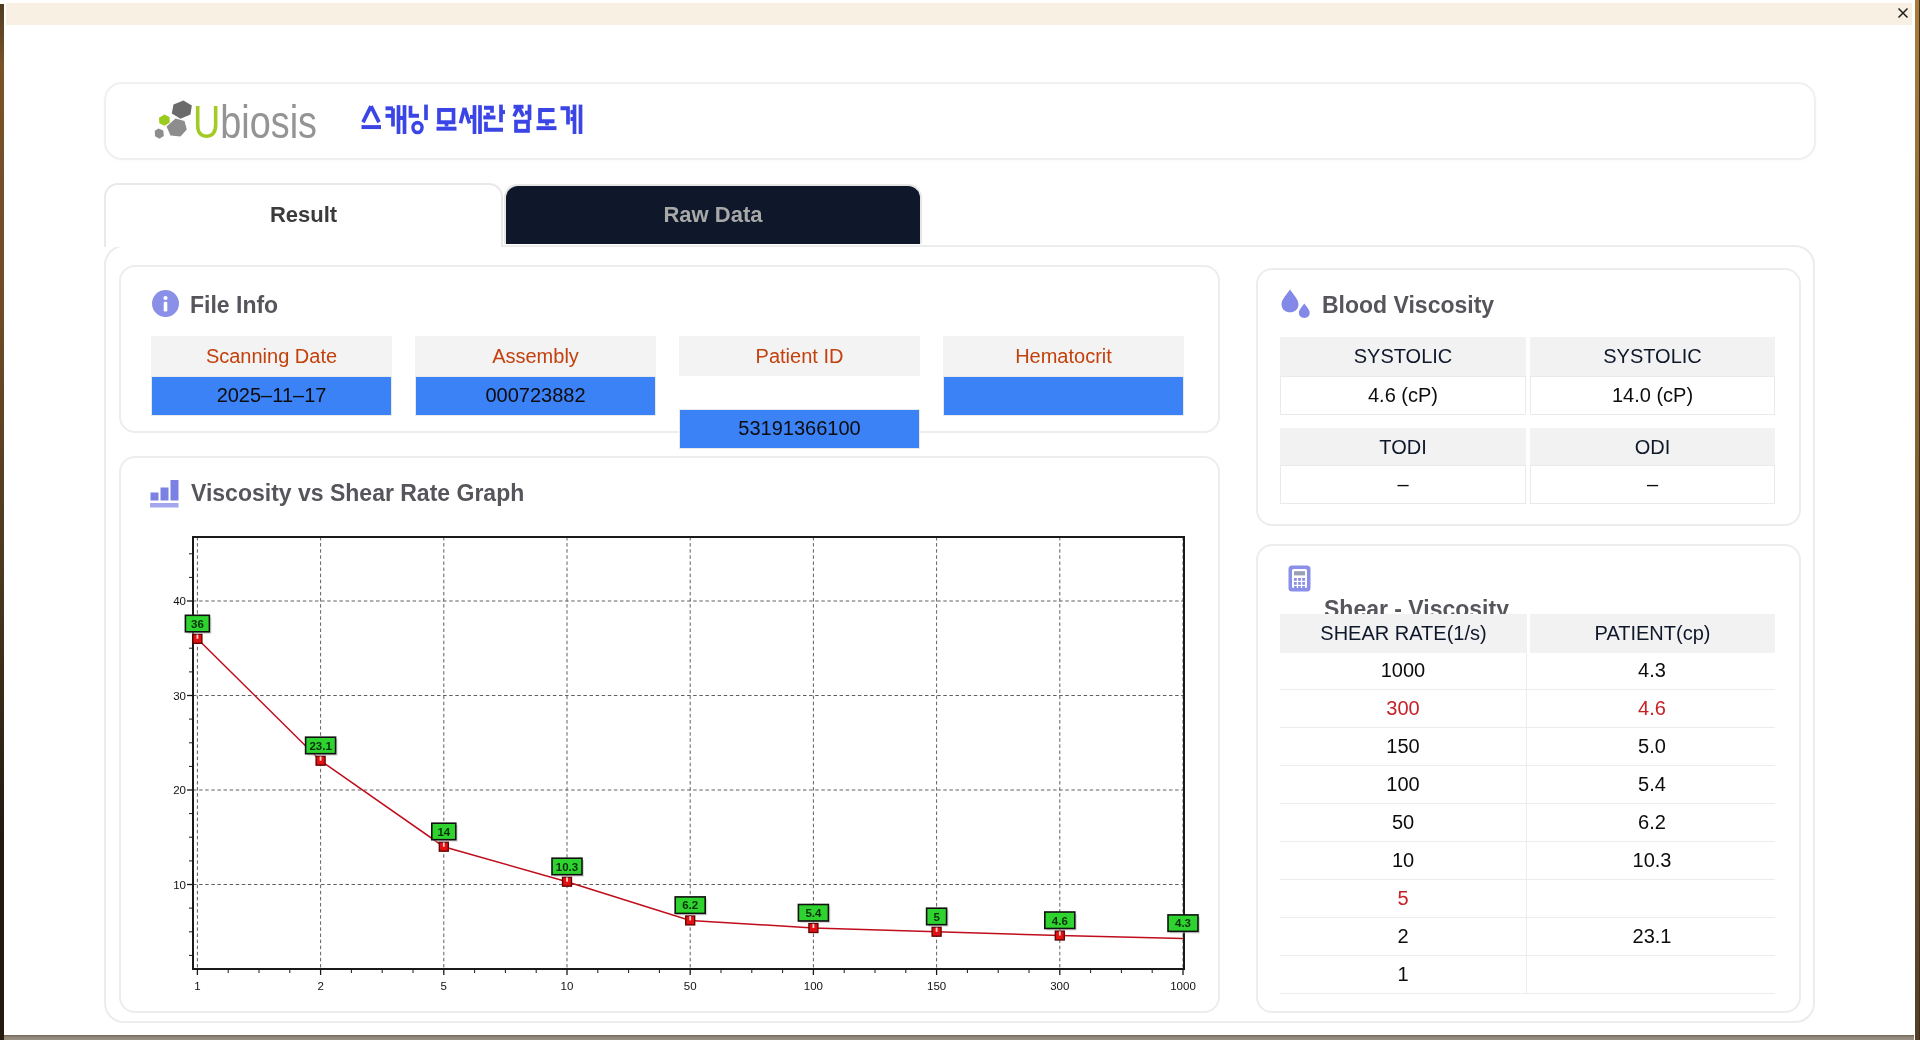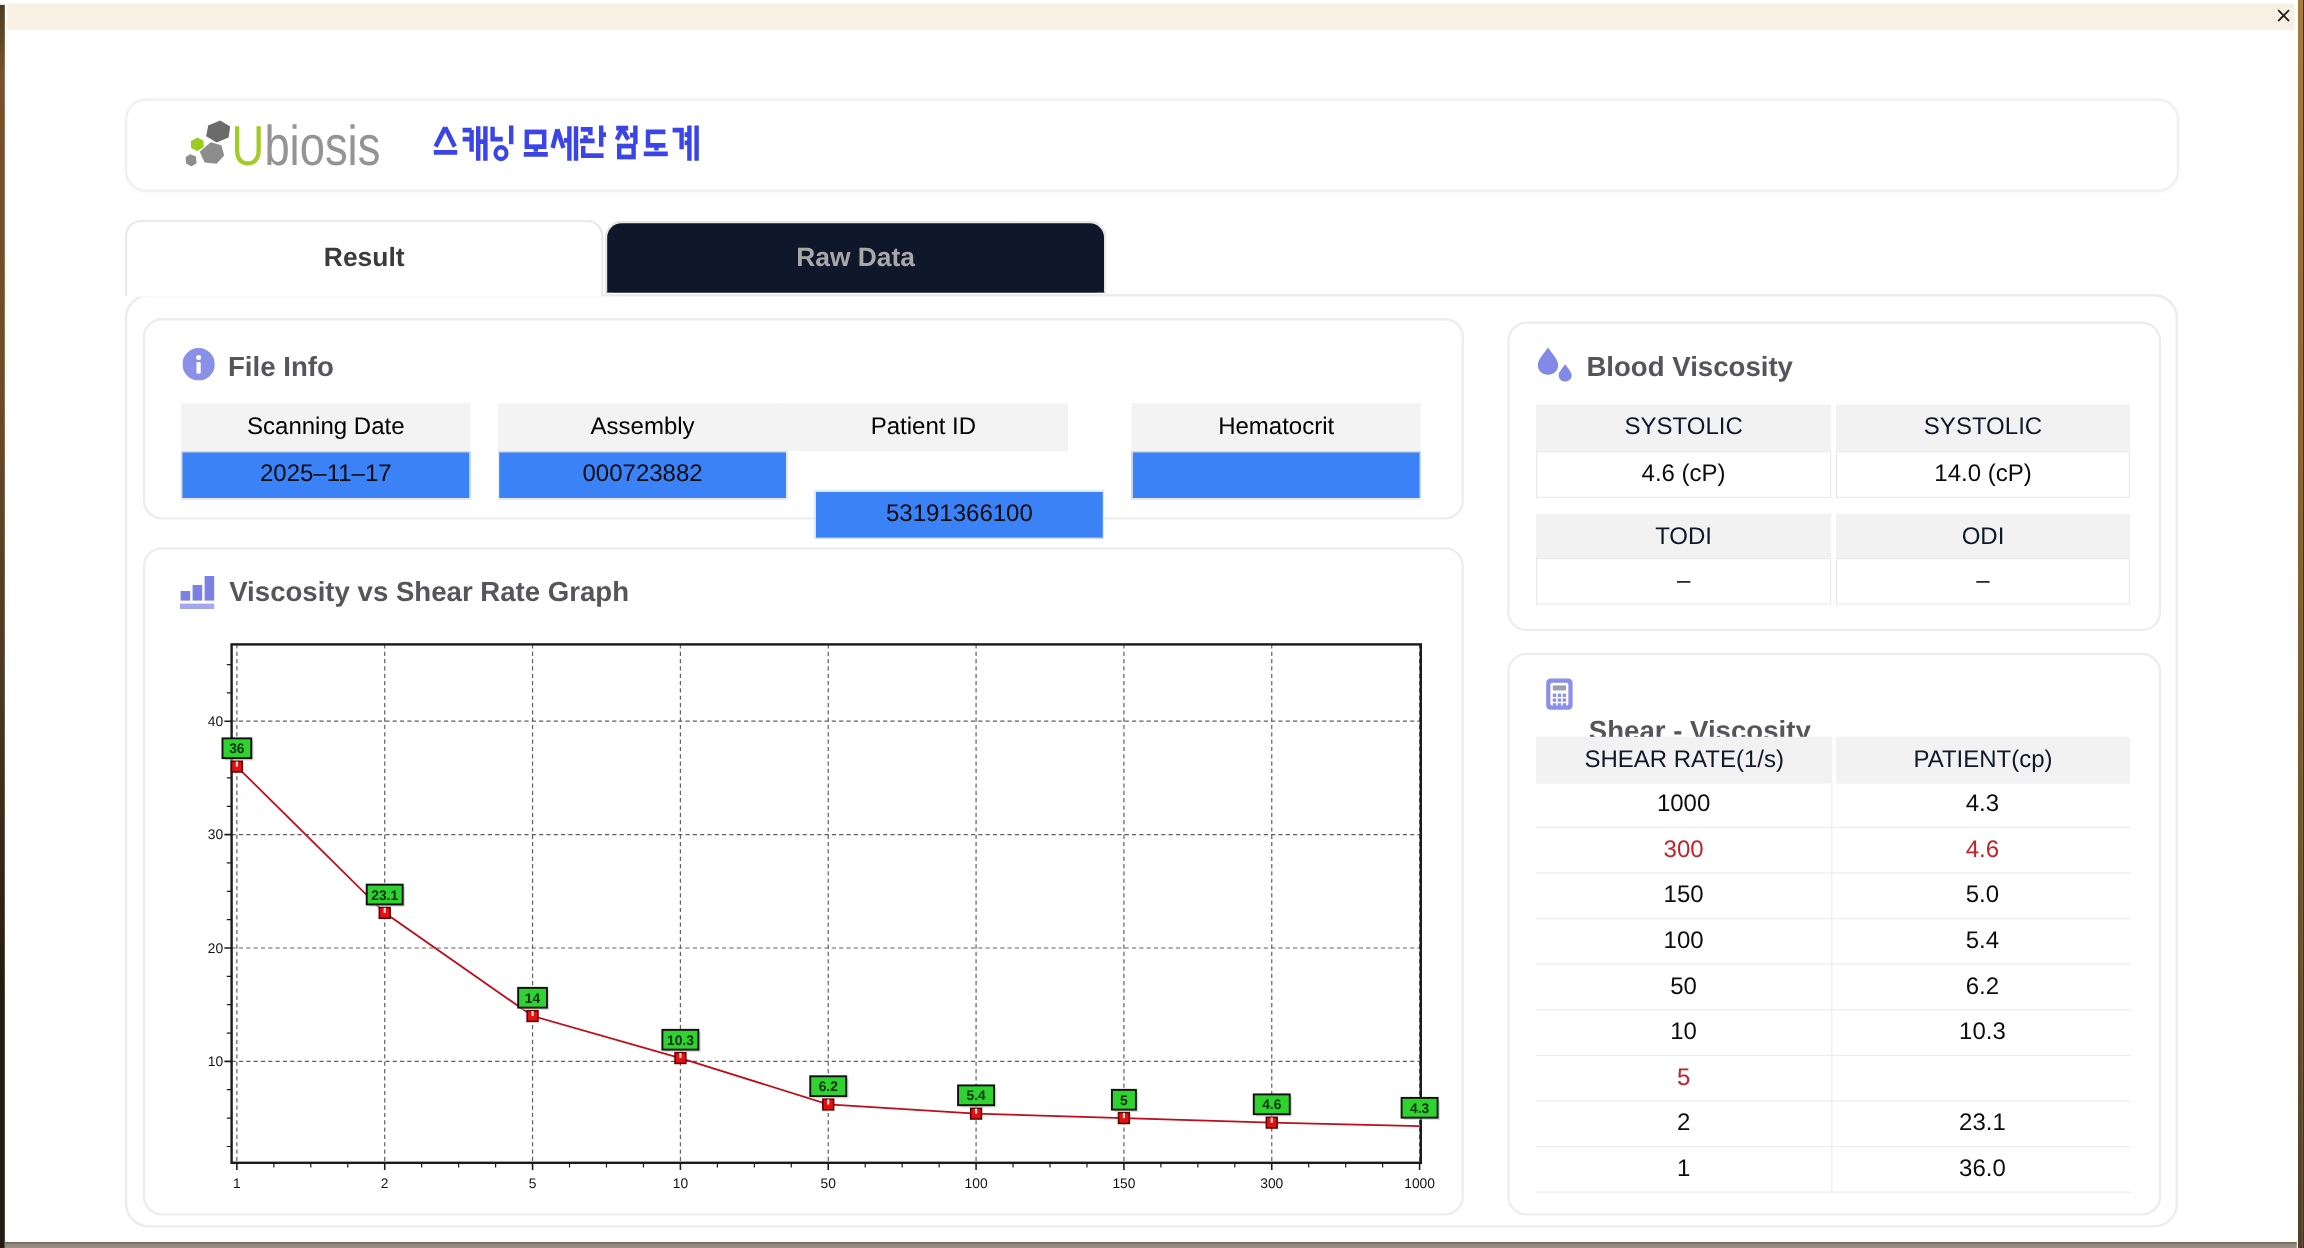--- a/index.html
+++ b/index.html
@@ -18,21 +18,21 @@
 #panel { left:104px; top:245px; width:1711px; height:778px; background:#fff; border:2px solid #ececec; border-radius:20px; }
 #tab1 { left:104px; top:183px; width:399px; height:64px; background:#fff; border:2px solid #e9e9e9; border-bottom:none; border-radius:14px 14px 0 0; text-align:center; line-height:60px; font-size:22px; font-weight:bold; color:#3b3b3b; z-index:3; }
 
 .card { background:#fff; border:2px solid #ededed; border-radius:16px; }
 #fileinfo { left:119px; top:265px; width:1101px; height:168px; }
 #chartcard { left:119px; top:456px; width:1101px; height:557px; }
 #bloodcard { left:1256px; top:268px; width:545px; height:258px; }
 #shearcard { left:1256px; top:544px; width:545px; height:469px; }
 .cardtitle { font-size:23px; font-weight:bold; color:#55555b; }
 
-.fihead { top:336px; width:241px; height:40px; background:#f3f3f3; text-align:center; line-height:40px; font-size:20px; color:#000000; }
+.fihead { top:336px; width:241px; height:40px; background:#f3f3f3; text-align:center; line-height:40px; font-size:20px; color:#c2410c; }
 .fival { top:376px; width:241px; height:40px; background:#3b82f6; border:1.5px solid #e9e9e9; text-align:center; line-height:37px; font-size:20px; color:#0c0c0c; }
 
 .bvhead { height:39px; background:#f2f2f2; text-align:center; line-height:39px; font-size:20px; color:#0f172a; }
 .bvval { height:39px; background:#fff; border:1.5px solid #eaeaea; text-align:center; line-height:36px; font-size:20px; color:#0c0c0c; }
 
 .shrow { left:1280px; width:495px; height:38px; border-bottom:1.5px solid #ececec; }
 .shcell { position:absolute; top:0; height:38px; text-align:center; line-height:37px; font-size:20px; color:#0c0c0c; }
 .red { color:#c52128 !important; }
 </style>
 </head>
@@ -124,21 +124,21 @@
 
 <div class="abs card" id="fileinfo"></div>
 <svg class="abs" style="left:152px;top:290px;" width="27" height="27" viewBox="0 0 27 27">
     <circle cx="13.5" cy="13.5" r="13.5" fill="#8a8fe8"></circle>
     <circle cx="13.5" cy="8" r="2.1" fill="#fff"></circle>
     <rect x="11.7" y="11.7" width="3.6" height="9.8" rx="1.2" fill="#fff"></rect>
   </svg>
 <div class="abs cardtitle" style="left:190px;top:292px;">File Info</div>
 <div class="abs fihead" style="left:151px;">Scanning Date</div>
 <div class="abs fihead" style="left:415px;">Assembly</div>
-<div class="abs fihead" style="left:649px;">Patient ID</div>
+<div class="abs fihead" style="left:679px;">Patient ID</div>
 <div class="abs fihead" style="left:943px;">Hematocrit</div>
 <div class="abs fival" style="left:151px;">2025–11–17</div>
 <div class="abs fival" style="left:415px;">000723882</div>
 <div class="abs fival" style="left:679px;margin-top:33px;">53191366100</div>
 <div class="abs fival" style="left:943px;"></div>
 
 <div class="abs card" id="chartcard"></div>
 <svg class="abs" style="left:149px;top:479px;" width="31" height="29" viewBox="0 0 31 29">
 <rect x="1.5" y="13.5" width="8" height="8" fill="#7b81e2"></rect>
 <rect x="11.5" y="8.5" width="8" height="13" fill="#7b81e2"></rect>
@@ -333,14 +333,13 @@
   </div>
 <div class="abs shrow" style="top:880px;">
     <div class="shcell red" style="left:0;width:247px;border-right:1.5px solid #ececec;">5</div>
   </div>
 <div class="abs shrow" style="top:918px;">
     <div class="shcell" style="left:0;width:247px;border-right:1.5px solid #ececec;">2</div>
     <div class="shcell" style="left:249px;width:246px;">23.1</div>
   </div>
 <div class="abs shrow" style="top:956px;">
     <div class="shcell" style="left:0;width:247px;border-right:1.5px solid #ececec;">1</div>
-    <div class="shcell" style="left:249px;width:246px;">36.0</div>
   </div>
 
 </body></html>

